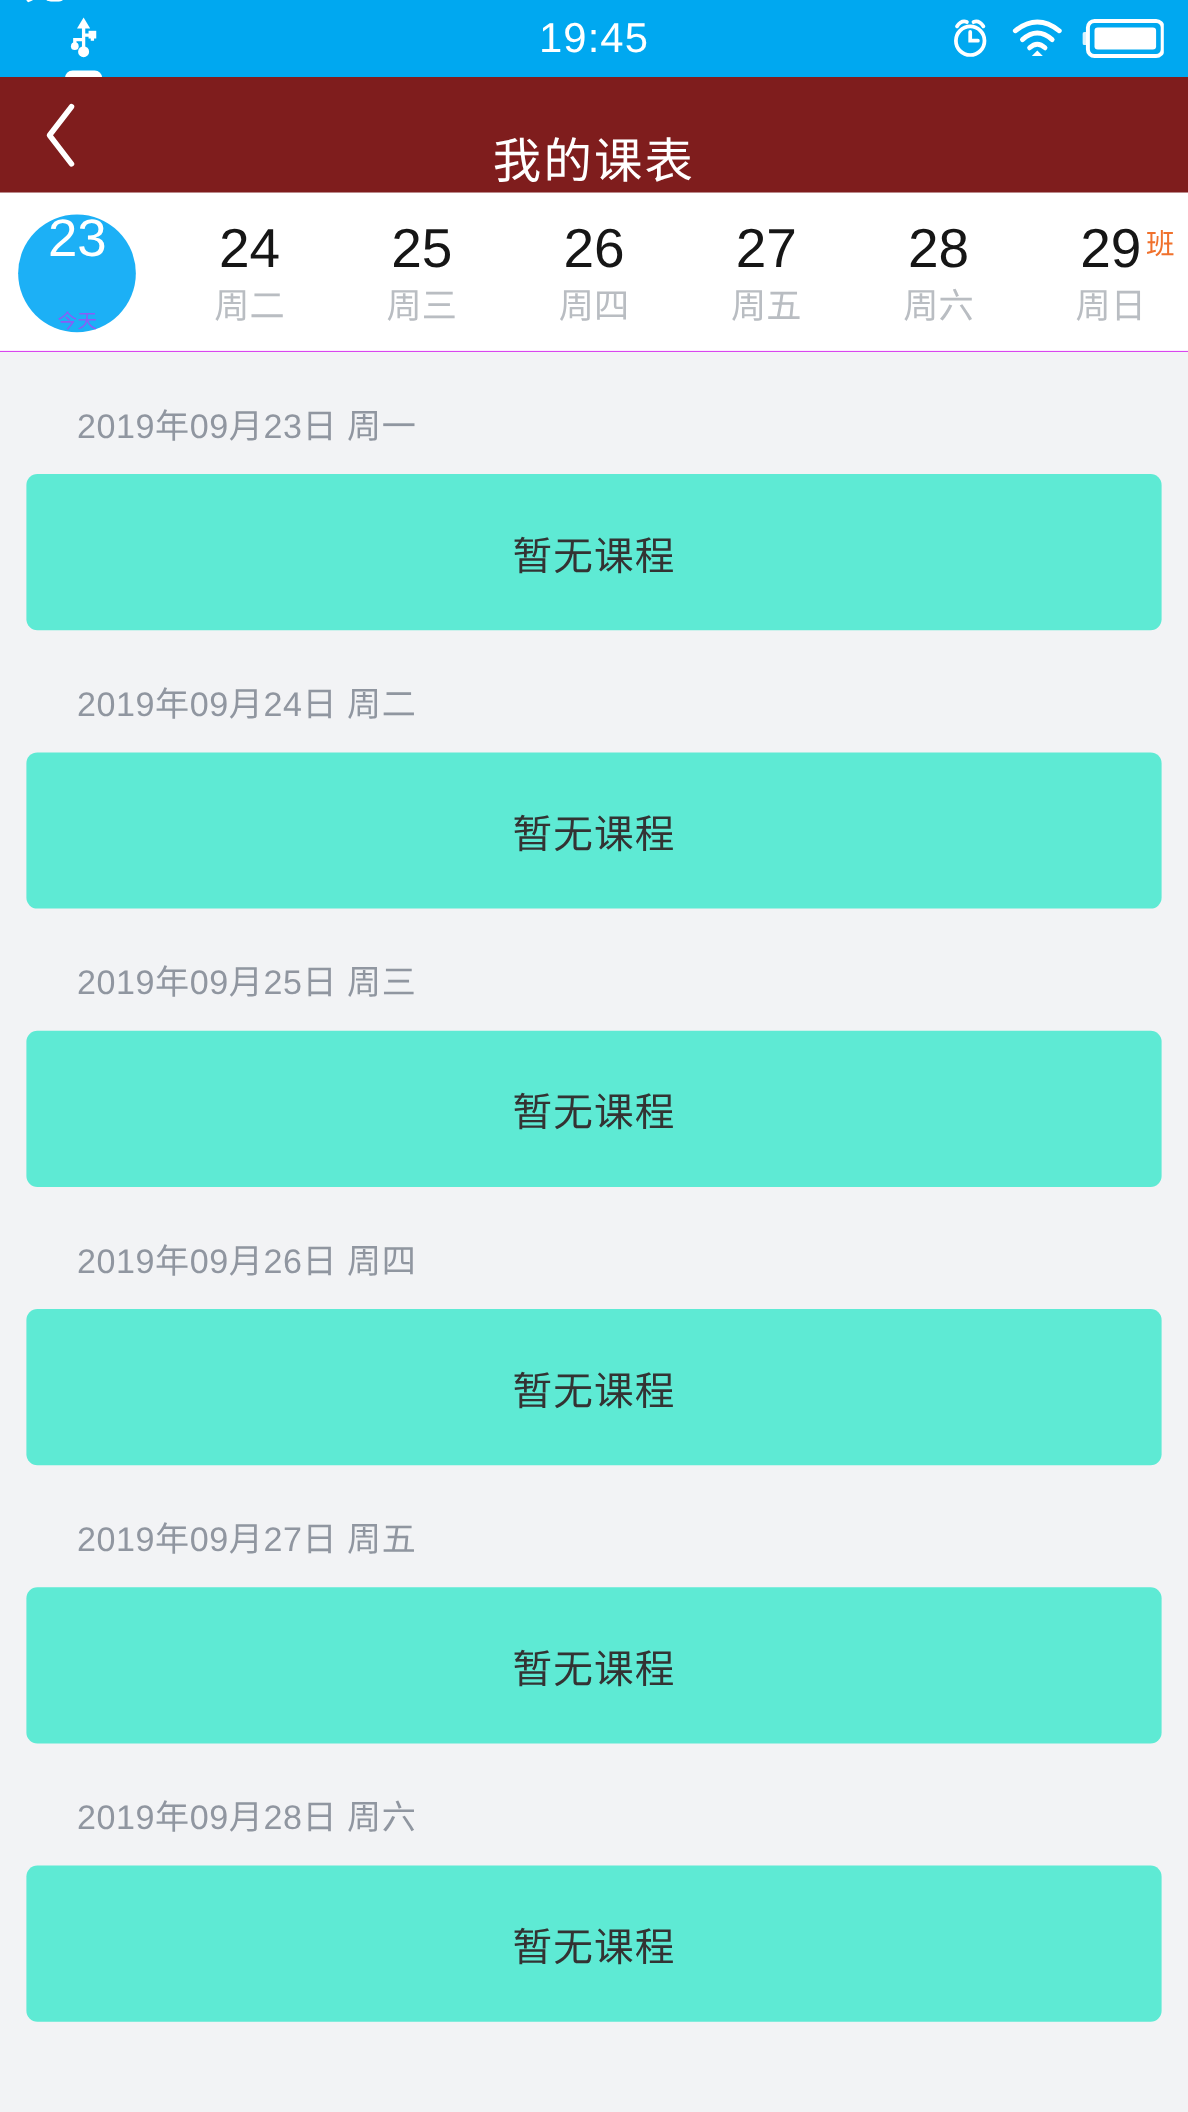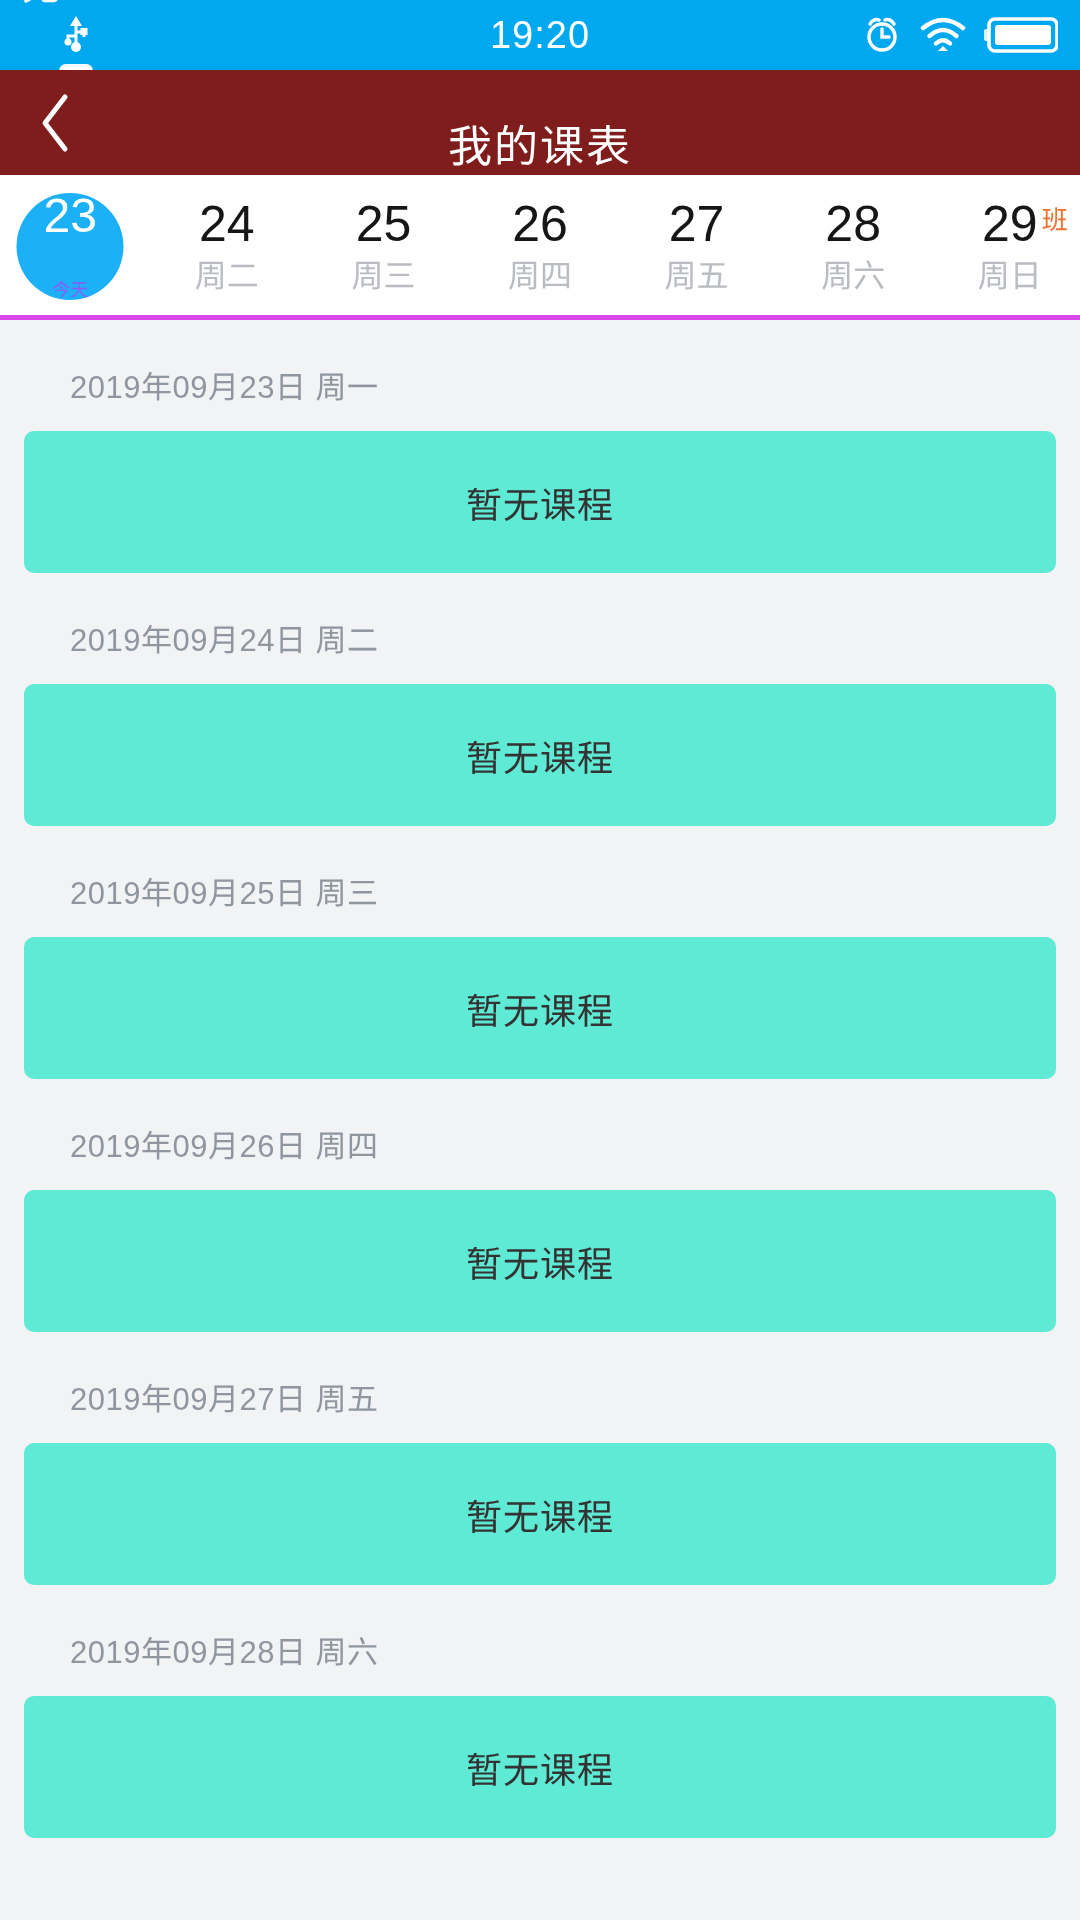--- a/index.html
+++ b/index.html
@@ -39,21 +39,21 @@
   .nav-title{
     position:absolute; left:0; right:0; text-align:center;
     font-size:44px; font-weight:400; letter-spacing:2px;
     pointer-events:none;
   }
 
   
   .weekstrip{
     height:145px; background:#fff;
     display:flex; align-items:center;
-    border-bottom:5px solid #d946ef;
+    border-bottom:1px solid #d946ef;
     gap:16px;
   }
   .day{
     flex:1; height:145px; position:relative;
     display:flex; flex-direction:column;
     align-items:center; justify-content:center;
     cursor:pointer;
   }
   .day-num{
     font-size:50px; color:#161616; line-height:1.06;
@@ -121,21 +121,21 @@
         <path d="M13 8 L17 14 L9 14 Z" fill="#00a8f0"></path>
         <rect x="11.5" y="13" width="3" height="14" fill="#00a8f0"></rect>
         <path d="M13 20 L7 20 L7 24" stroke="#00a8f0" stroke-width="2.5" fill="none"></path>
         <circle cx="7" cy="25" r="2.5" fill="#00a8f0"></circle>
         <circle cx="24" cy="27" r="6" fill="none" stroke="#00a8f0" stroke-width="3"></circle>
         <circle cx="24" cy="27" r="2" fill="#00a8f0"></circle>
       </svg>
     </span>
   </div>
 
-  <div class="sb-clock">19:20</div>
+  <div class="sb-clock">19:45</div>
 
   <div class="sb-right">
     <span>
       <svg class="icn" width="40" height="40" viewBox="0 0 40 40">
         <circle cx="20" cy="22" r="13" fill="none" stroke="#fff" stroke-width="3.4"></circle>
         <path d="M20 14 L20 22 L27 22" stroke="#fff" stroke-width="3.4" fill="none" stroke-linecap="round"></path>
         <path d="M8 9 Q12 3 17 5" stroke="#fff" stroke-width="3.4" fill="none" stroke-linecap="round"></path>
         <path d="M32 9 Q28 3 23 5" stroke="#fff" stroke-width="3.4" fill="none" stroke-linecap="round"></path>
       </svg>
     </span>

